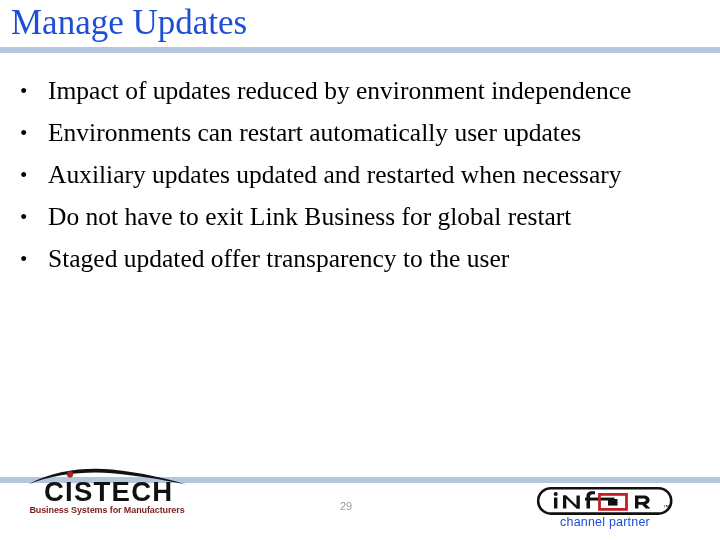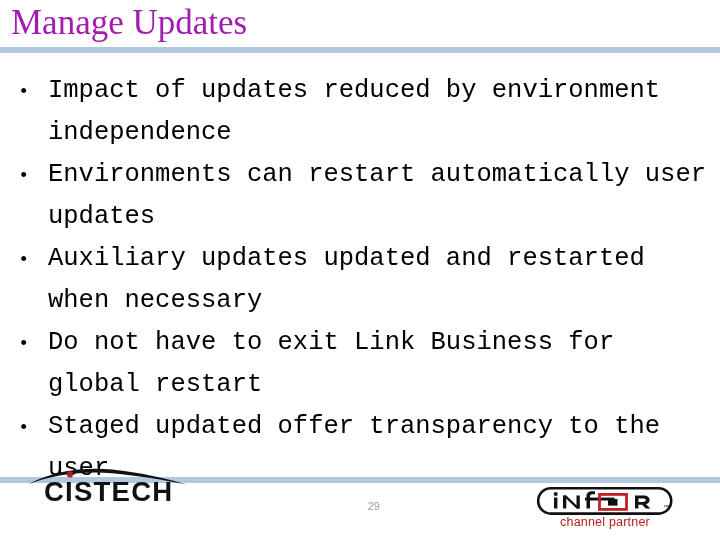--- a/index.html
+++ b/index.html
@@ -32,21 +32,21 @@
     width: 720px;
     height: 54px;
   }
   #slide-title {
     position: absolute;
     left: 11px;
     top: 2px;
     font-family: "Liberation Serif", "DejaVu Serif", serif;
     font-size: 35px;
     line-height: 42px;
-    color: #a21caf;
+    color: #1d4ed8;
     letter-spacing: 0px;
     white-space: nowrap;
   }
   #title-rule {
     position: absolute;
     left: 0px;
     top: 47px;
     width: 720px;
     height: 6px;
     background: #b4c7dc;
@@ -71,39 +71,38 @@
   .bullet-mark {
     position: absolute;
     left: 20px;
     top: 0;
     font-size: 21px;
     line-height: 42px;
     color: #000000;
   }
   .bullet-text {
     display: block;
-    font-family: Liberation Mono, monospace;
   }
 
   
   #footer-rule {
     position: absolute;
     left: 0px;
     top: 477px;
     width: 720px;
     height: 6px;
     background: #b4c7dc;
   }
 
   #page-number {
     position: absolute;
     left: 340px;
     top: 500px;
     width: 40px;
-    text-align: right;
+    text-align: left;
     font-family: "Liberation Sans", "DejaVu Sans", sans-serif;
     font-size: 11px;
     color: #9a9a9a;
   }
 
   
   #cistech-logo {
     position: absolute;
     left: 24px;
     top: 468px;
@@ -172,21 +171,21 @@
   }
   #infor-tagline {
     position: absolute;
     left: 0px;
     top: 29px;
     width: 138px;
     text-align: center;
     font-family: "Liberation Sans", "DejaVu Sans", sans-serif;
     font-size: 12.5px;
     line-height: 15px;
-    color: #b91c1c;
+    color: #1d4ed8;
     letter-spacing: 0.2px;
   }
 </style>
 </head>
 <body>
 
 <div id="slide">
 
   <div id="title-area">
     <div id="slide-title">Manage Updates</div>
@@ -226,20 +225,21 @@
 
   <div id="page-number">29</div>
 
   <div id="cistech-logo">
     <svg id="cistech-swoosh" viewBox="0 0 166 17">
       <path d="M4 16.4 C 30 2.2, 62 -1.0, 88 1.6 C 116 4.4, 141 10.4, 162 16.4 C 140 12.0, 115 7.6, 88 5.2 C 62 3.0, 30 6.0, 4 16.4 Z" fill="#111111"></path>
       <path d="M38 9.6 C 52 4.6, 66 2.6, 78 2.4 C 66 3.6, 52 6.0, 38 9.6 Z" fill="#ffffff" opacity="0"></path>
       <circle cx="46" cy="6.4" r="3.1" fill="#b02020"></circle>
     </svg>
     <div id="cistech-wordmark">CISTECH</div>
+    <div id="cistech-tagline">Business Systems for Manufacturers</div>
   </div>
 
   <div id="infor-logo">
     <svg id="infor-mark" viewBox="0 0 138 30">
 
       <rect x="2.2" y="2.2" width="133" height="25.4" rx="12.7" ry="12.7" fill="none" stroke="#111111" stroke-width="2.6"></rect>
 
       <g fill="#111111" font-family="Liberation Sans, DejaVu Sans, sans-serif">
 
         <rect x="18" y="11.5" width="3.4" height="11"></rect>

